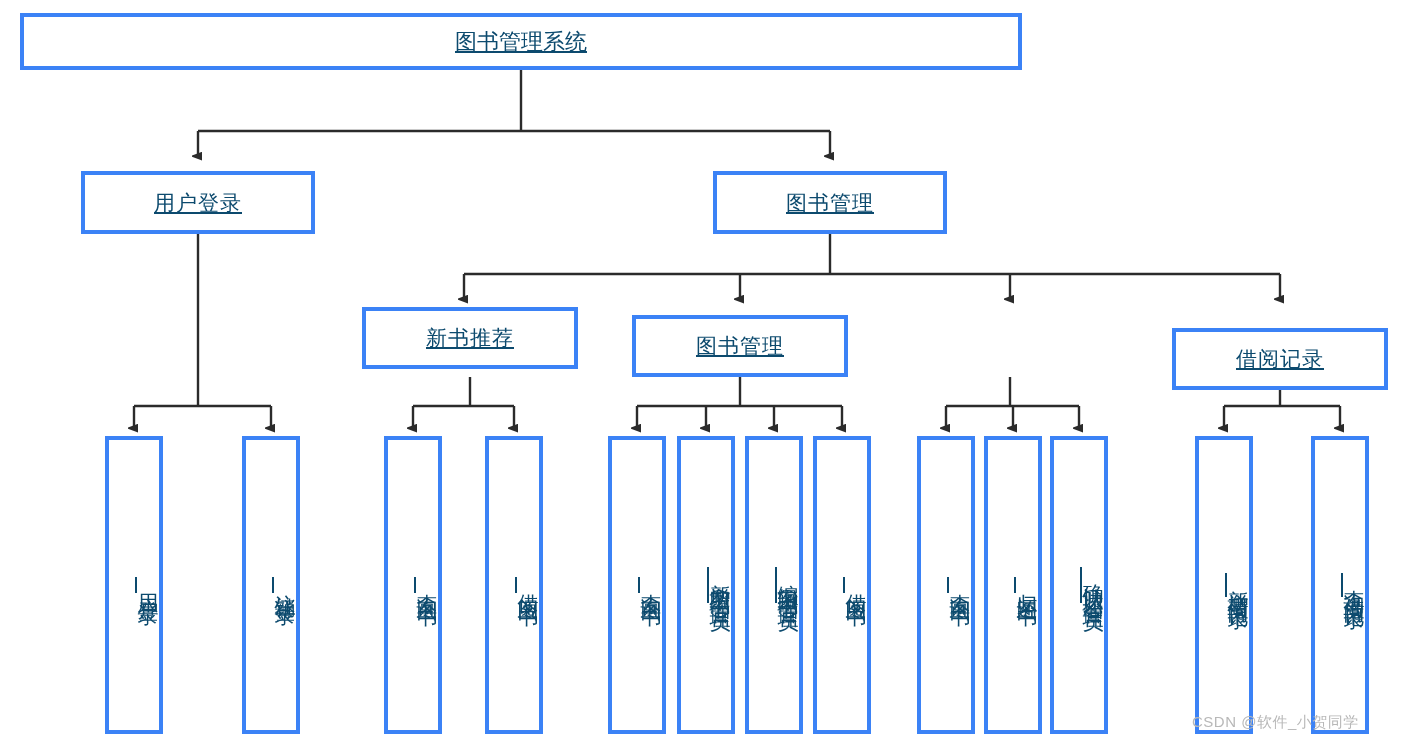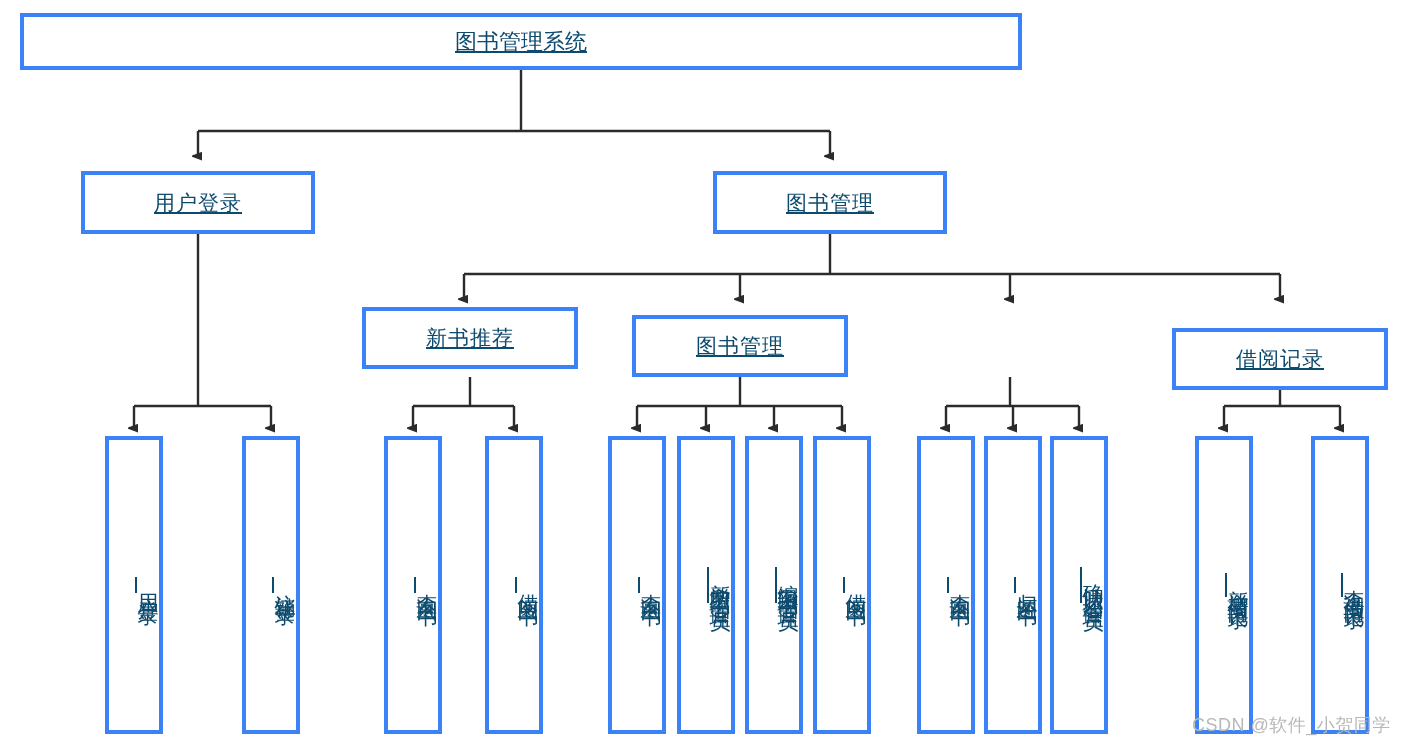--- a/index.html
+++ b/index.html
@@ -55,21 +55,21 @@
     justify-content: center;
   }
   .node.vertical .vlabel {
     writing-mode: vertical-rl;
     text-orientation: upright;
     display: block;
     white-space: nowrap;
   }
   .watermark {
     position: absolute;
-    font-size: 18px;
+    font-size: 15px;
     color: #b8b8b8;
     white-space: nowrap;
     letter-spacing: 0.5px;
   }
 </style>
 </head>
 <body>
 
 <div id="canvas">
 

